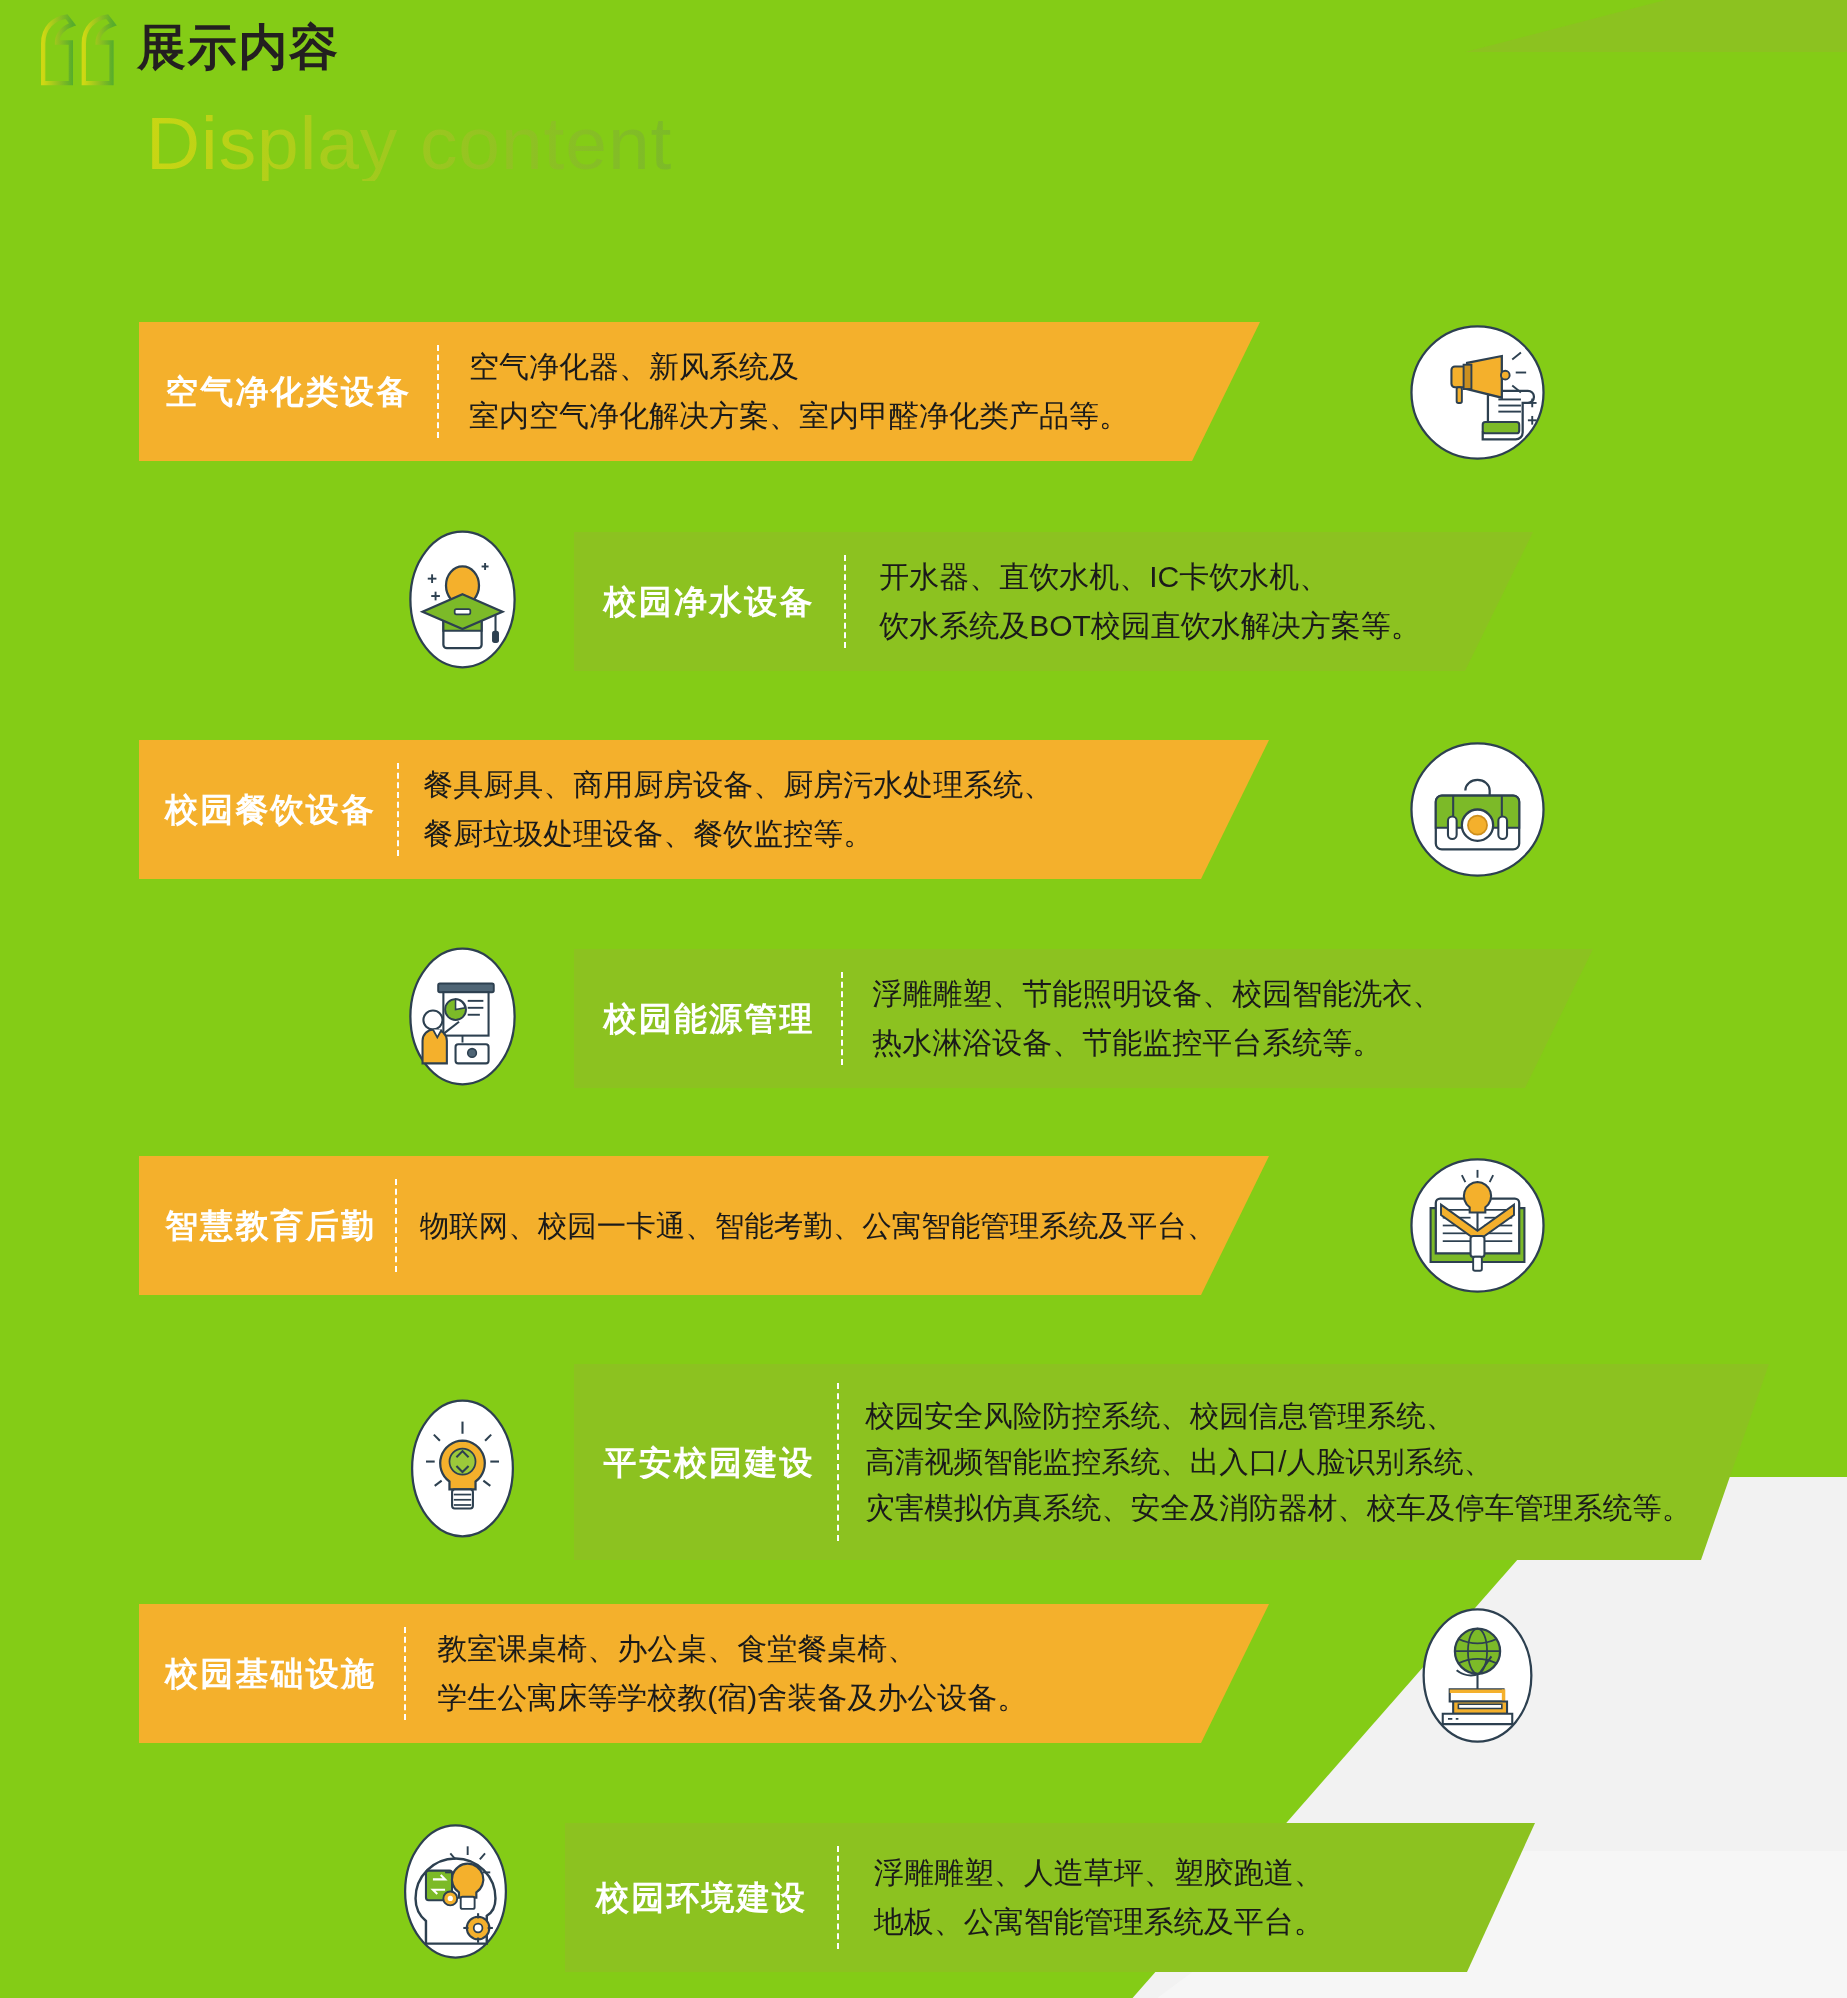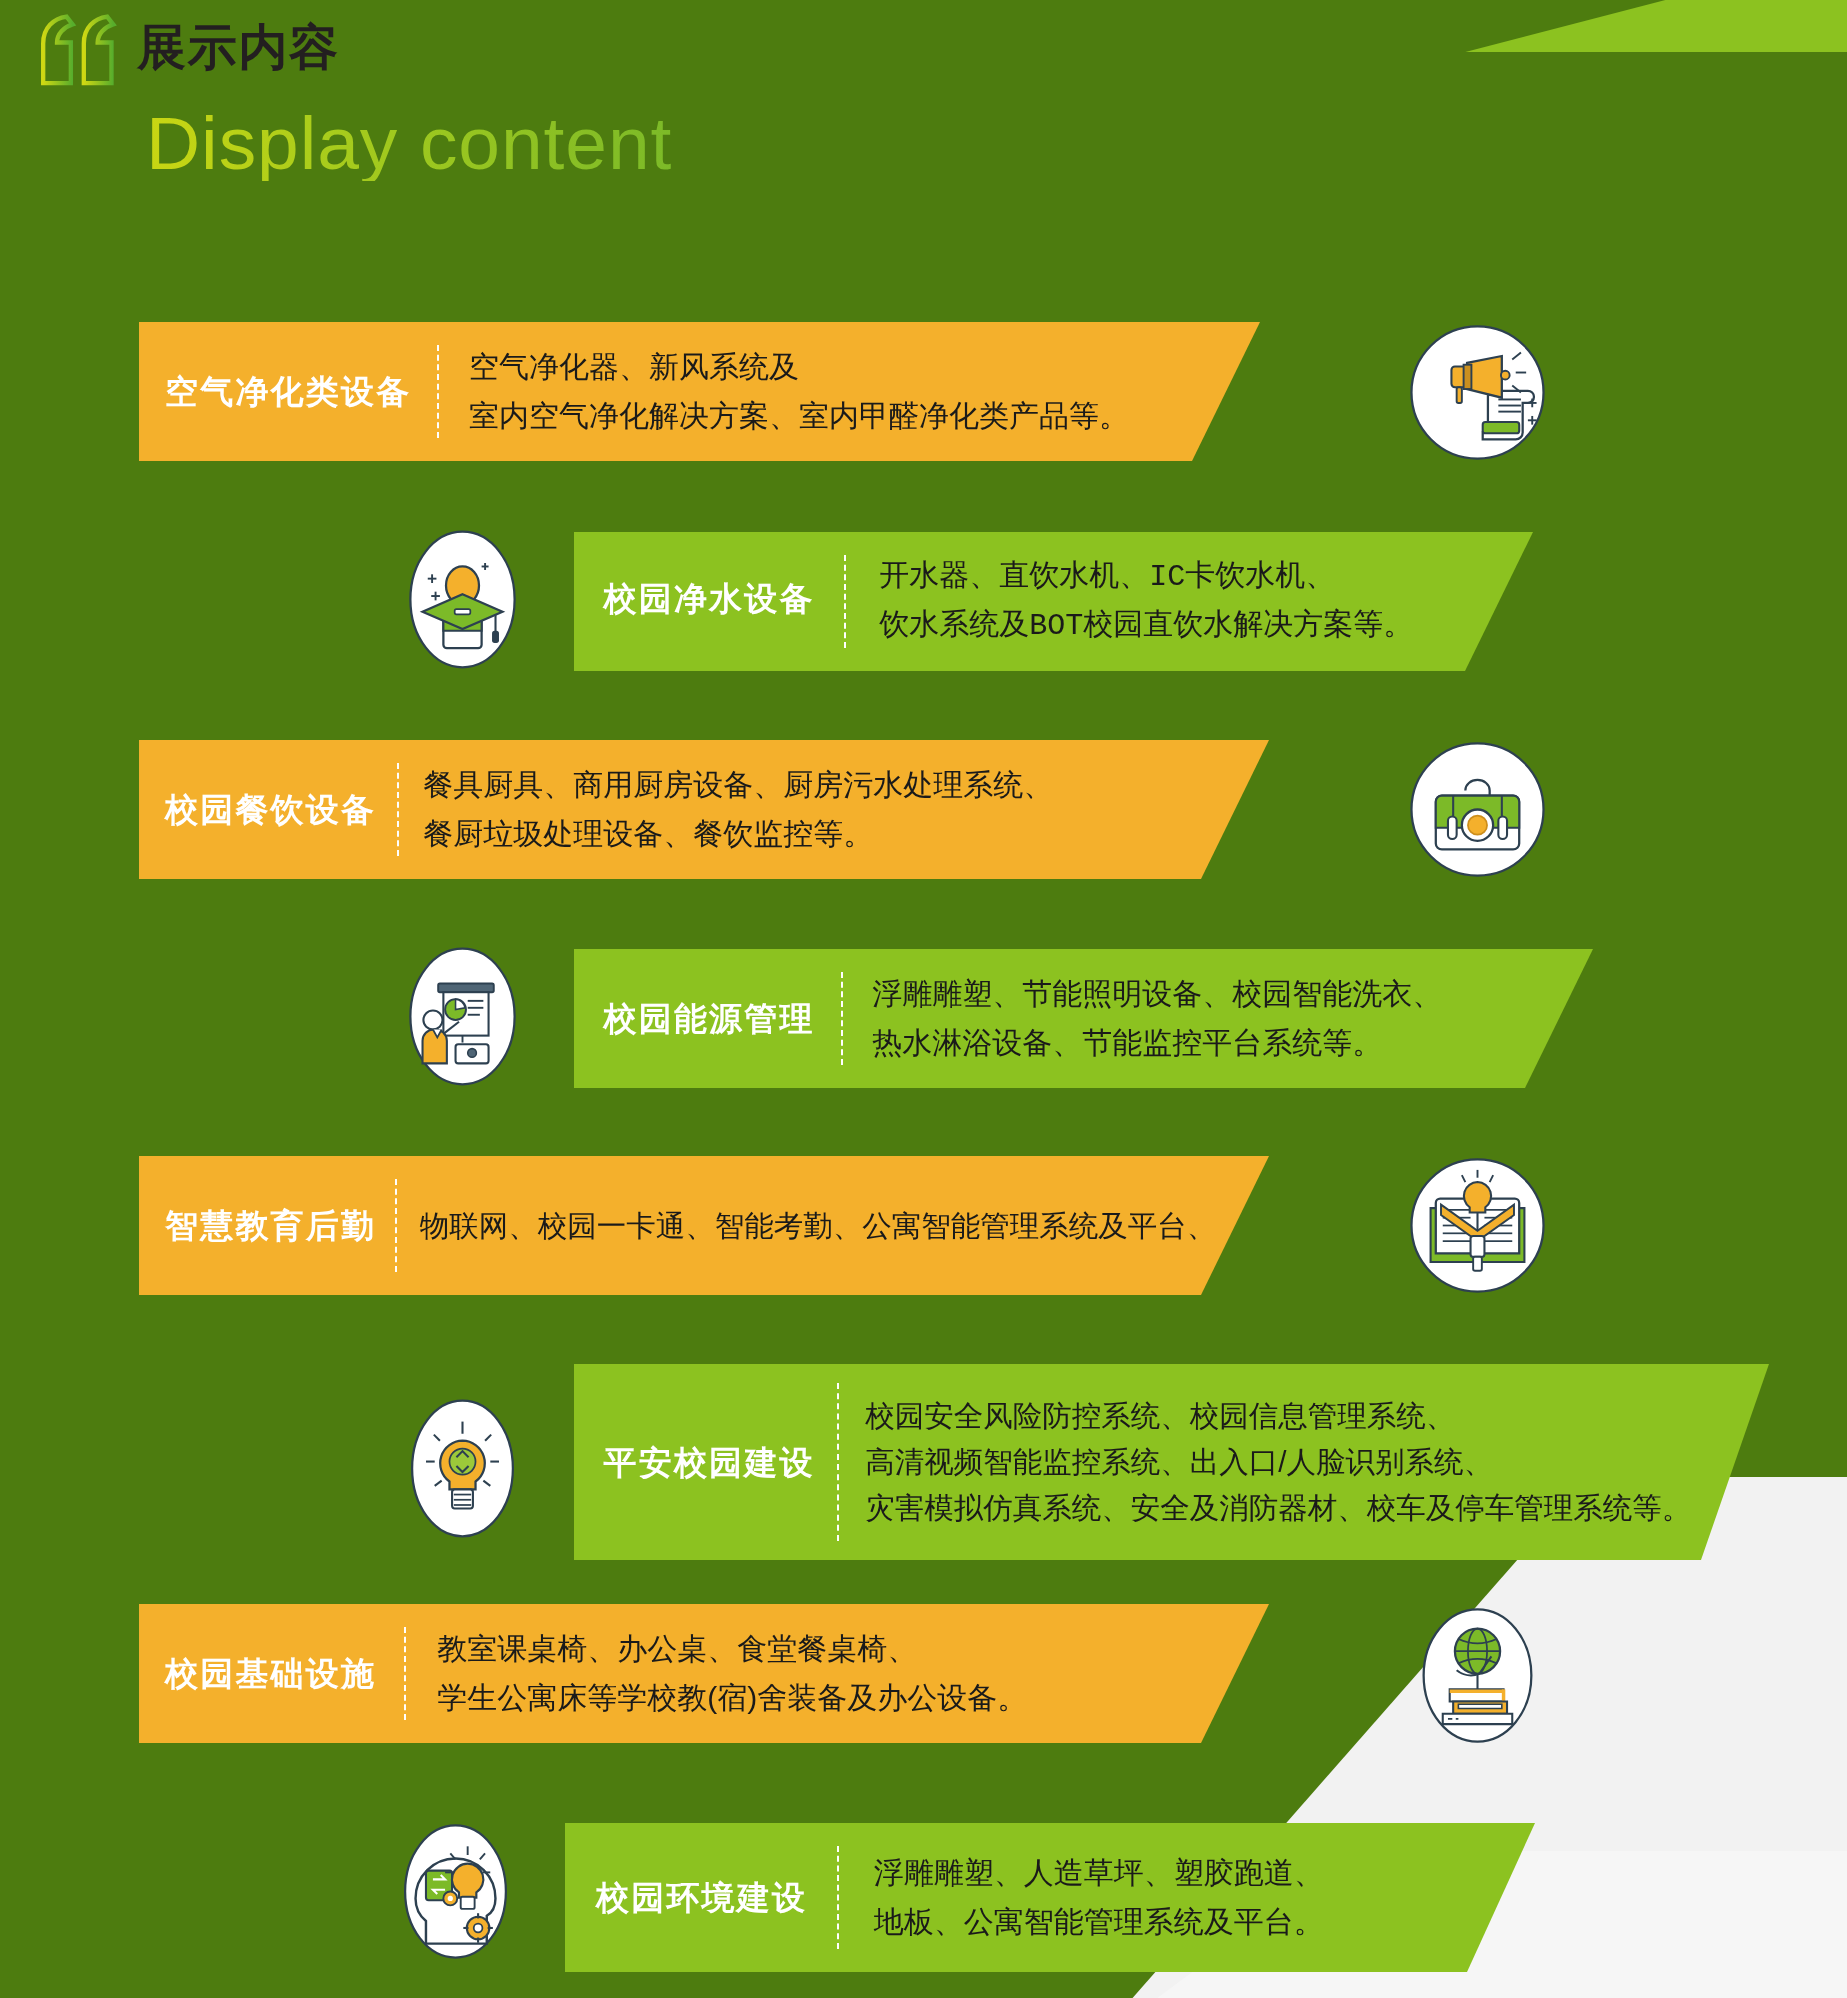--- a/index.html
+++ b/index.html
@@ -7,21 +7,21 @@
     width: 1848px;
     height: 1999px;
     background: #ffffff;
     font-family: "Liberation Sans", "DejaVu Sans", sans-serif;
     overflow: hidden;
   }
   #page {
     position: relative;
     width: 1848px;
     height: 1999px;
-    background: #4d7c0f;
+    background: #84cc16;
     overflow: hidden;
   }
 
   
   .deco-green-top {
     position: absolute;
     top: -52px; right: -17.4px;
     width: 400px; height: 104px;
     background: #8cc220;
     clip-path: polygon(100% 0, 100% 100%, 0 100%);
@@ -209,21 +209,21 @@
         <line x1="40" y1="56" x2="50" y2="56"></line>
           <line x1="45" y1="51" x2="45" y2="61"></line>
         <line x1="44" y1="76" x2="54" y2="76"></line>
           <line x1="49" y1="71" x2="49" y2="81"></line>
         <line x1="102" y1="42" x2="110" y2="42"></line>
           <line x1="106" y1="38" x2="106" y2="46"></line>
       </g>
     </svg>
   </div>
   <div class="row" style="left:574px; top:532px; height:139px;">
-    <div class="bar green skew-right" style="width:959px;font-family:Liberation Mono, monospace;">
+    <div class="bar green skew-right" style="width:959px;">
       <div class="cat" style="margin-left:29.5px;">校园净水设备</div>
       <div class="divider" style="margin-left:29.5px;"></div>
       <div class="desc" style="margin-left:33px;">
         <div>开水器、直饮水机、IC卡饮水机、</div>
         <div>饮水系统及BOT校园直饮水解决方案等。</div>
       </div>
     </div>
   </div>
 
   <div class="row" style="left:139px; top:740px; height:139px;">

